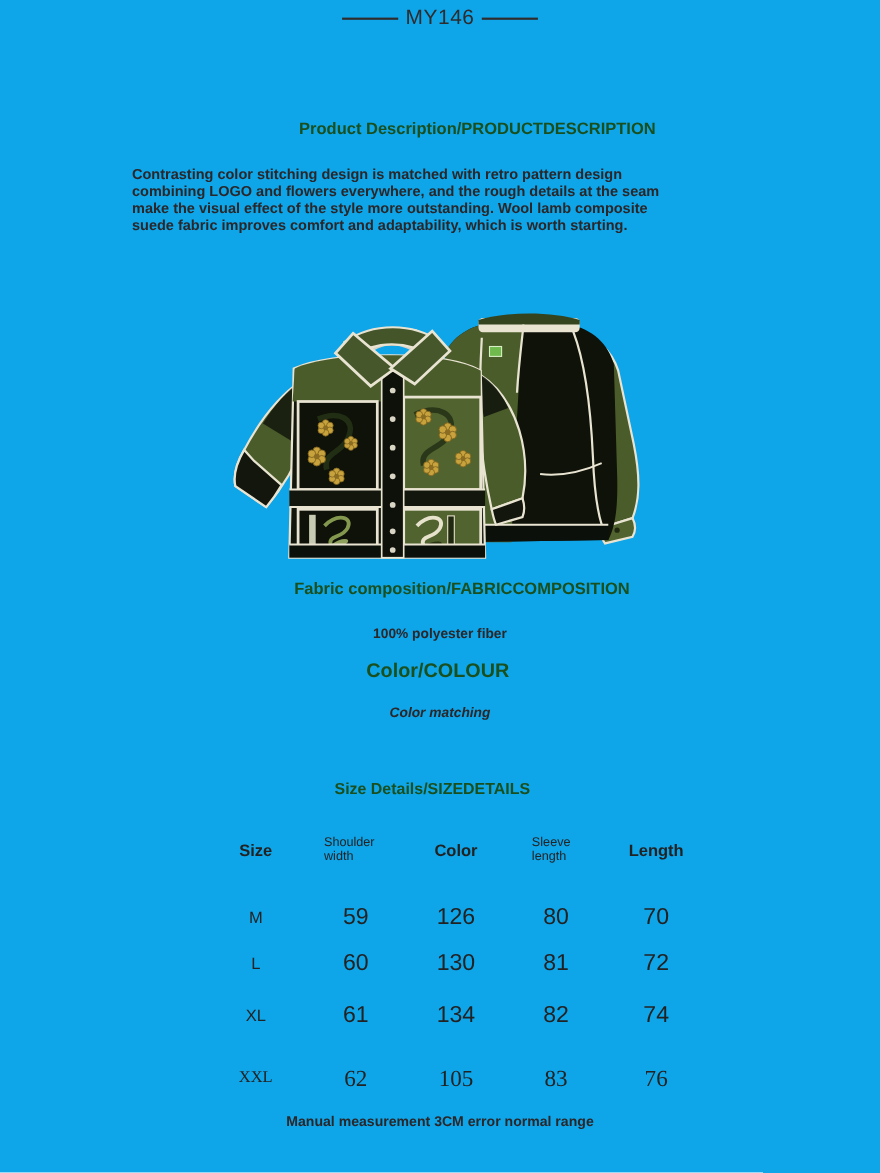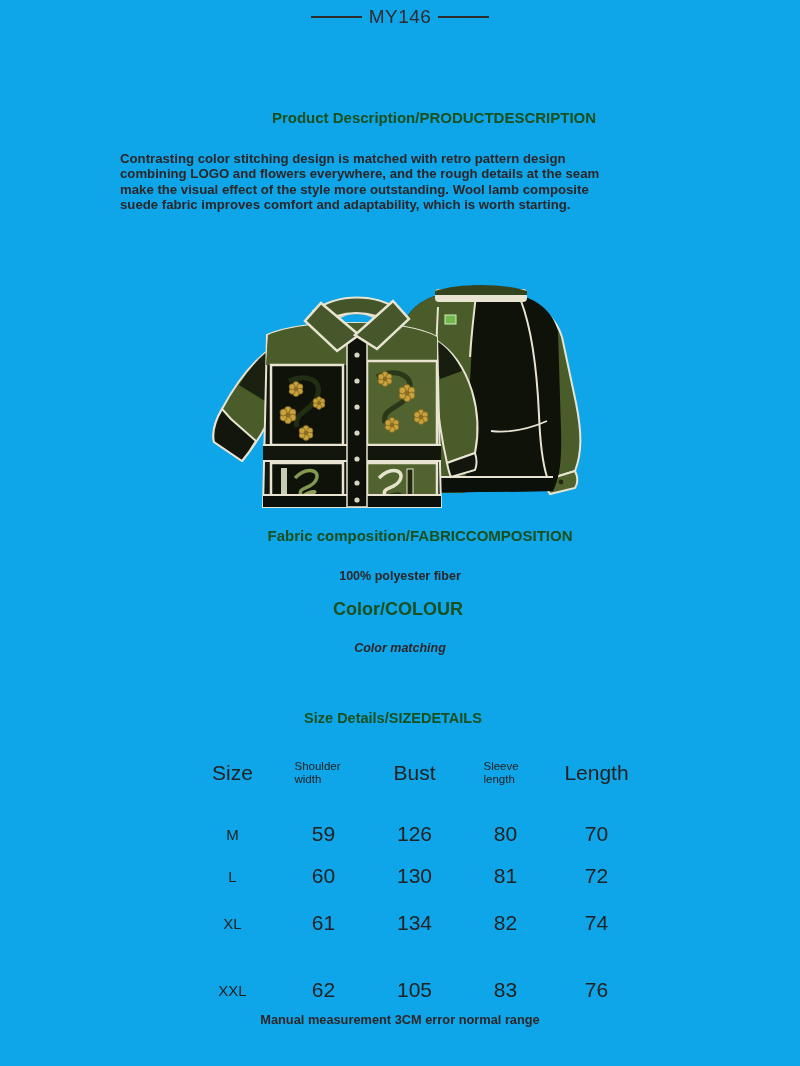--- a/index.html
+++ b/index.html
@@ -34,22 +34,22 @@
 
   
   .photo-wrap { position:absolute; top:281px; left:209px; width:382px; height:238px; }
 
   
   .size-table { position:absolute; left:187px; top:752px; width:455px; height:240px; }
   .trow { position:absolute; left:0; width:455px; display:grid;
     grid-template-columns:repeat(5,91px); align-items:center; }
   .trow > div { text-align:center; }
   .row-head { top:8px; }
-  .row-0 { top:70px; } .row-1 { top:112px; } .row-2 { top:159px; } .row-3 { top:226px; }
-  .col-head { font-weight:normal; font-size:21px; color:#222; }
+  .row-0 { top:70px; } .row-1 { top:112px; } .row-2 { top:159px; } .row-3 { top:216px;font-family:Liberation Serif, serif; }
+  .col-head { font-weight:bold; font-size:15px; color:#222; }
   .col-head-sm { font-weight:normal; font-size:11.5px; line-height:13px; color:#222; }
   .col-head-sm span { display:inline-block; text-align:left; }
   .w-shoulder { width:58px; }
   .w-sleeve { width:44px; }
   .size-label { font-size:15px; color:#222; }
   .num { font-size:21px; color:#222; }
 
   .note { position:absolute; top:1012px; width:100%; text-align:center;
     font-weight:bold; font-size:12.8px; color:#2b2628; }
 
@@ -196,21 +196,21 @@
   <h2 class="sec-heading h-color">Color/COLOUR</h2>
   <div class="value-text v-colormatch">Color matching</div>
 
   <h2 class="sec-heading h-size">Size Details/SIZEDETAILS</h2>
 
   <div class="size-table">
     <div class="trow row-head">
       <div class="col-head">Size</div>
       <div class="col-head-sm">
         <span class="w-shoulder">Shoulder width</span></div>
-      <div class="col-head">Bust</div>
+      <div class="col-head">Color</div>
       <div class="col-head-sm">
         <span class="w-sleeve">Sleeve length</span></div>
       <div class="col-head">Length</div>
     </div>
 
     <div class="trow row-0">
       <div class="size-label">M</div>
       <div class="num">59</div>
       <div class="num">126</div>
       <div class="num">80</div>

